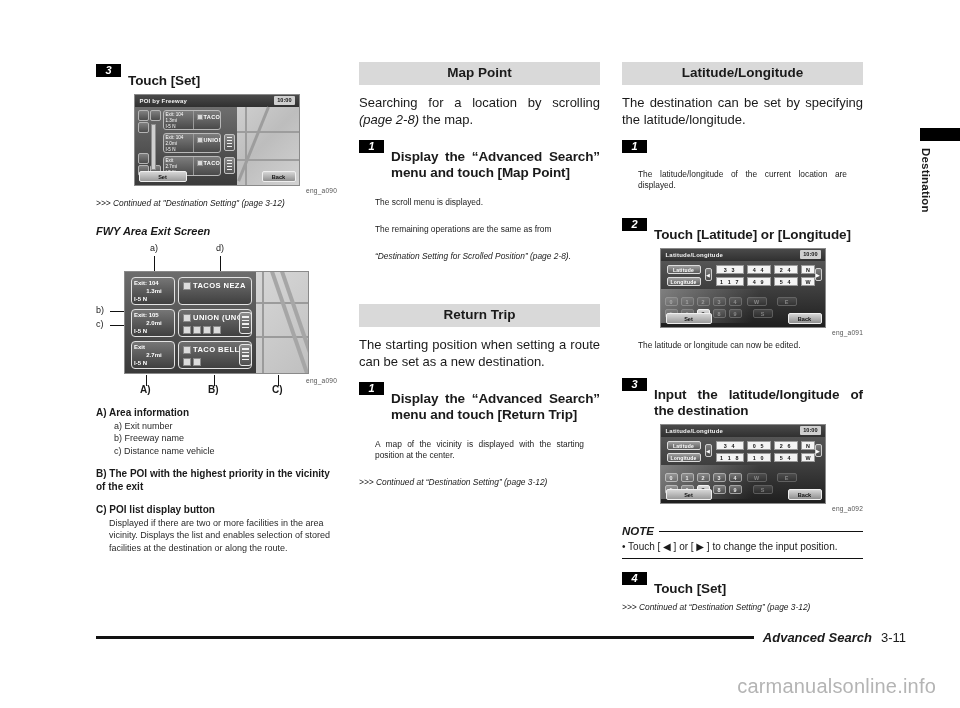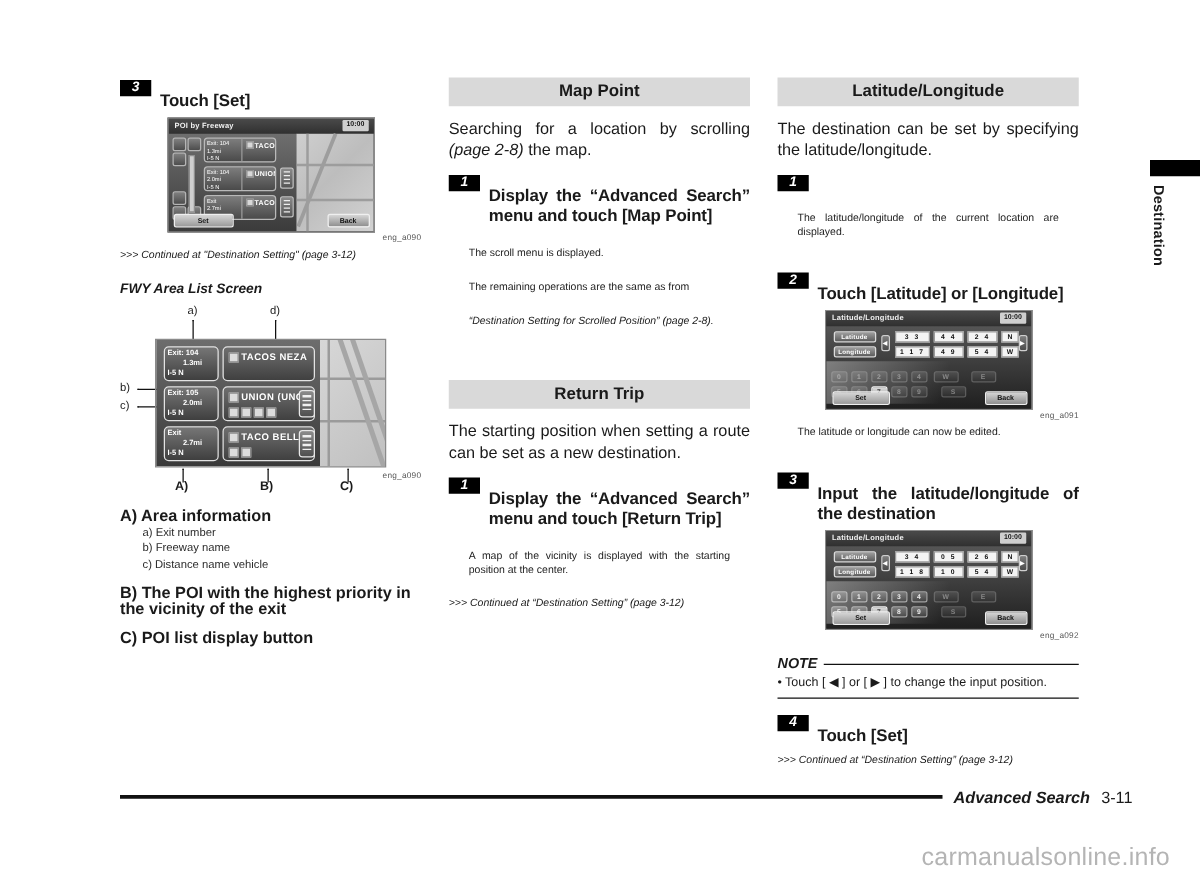--- a/index.html
+++ b/index.html
@@ -440,21 +440,21 @@
   .ll-glare {
     position: absolute;
     left: 0; top: 28px;
     width: 100%; height: 34px;
     background: linear-gradient(105deg, rgba(255,255,255,0.34), rgba(255,255,255,0) 58%);
     pointer-events: none;
   }
 
   
   .def-title {
-    font-size: 13px;
+    font-size: 10px;
     font-weight: bold;
     line-height: 12.5px;
     margin: 0;
   }
   .def-sub {
     font-size: 9px;
     line-height: 12.5px;
     margin: 0 0 0 18px;
     color: #2a2a2a;
   }
@@ -625,21 +625,21 @@
             <div class="set-btn">Set</div>
           </div>
 
           <div class="back-btn">Back</div>
         </div>
         <div class="fig-cap">eng_a090</div>
       </div>
 
       <div class="cont">&gt;&gt;&gt; Continued at "Destination Setting" (page 3-12)</div>
 
-      <div class="sub-head">FWY Area List Screen</div>
+      <div class="sub-head">FWY Area Exit Screen</div>
 
       <div class="figure" style="position:relative;height:150px;">
 
         <div class="lbl" style="left:54px;top:0;">a)</div>
         <div class="lbl" style="left:120px;top:0;">d)</div>
         <div class="tick" style="left:58px;top:13px;height:15px;width:0;"></div>
         <div class="tick" style="left:124px;top:13px;height:15px;width:0;"></div>
 
         <div class="lbl" style="left:0;top:62px;">b)</div>
         <div class="lbl" style="left:0;top:76px;">c)</div>
@@ -726,20 +726,21 @@
           <div class="def-sub">b) Freeway name</div>
           <div class="def-sub">c) Distance name vehicle</div>
         </div>
 
         <div class="def-block">
           <div class="def-title"><span>B)</span> <span>The POI with the highest priority in the vicinity of the exit</span></div>
         </div>
 
         <div class="def-block">
           <div class="def-title"><span>C)</span> <span>POI list display button</span></div>
+          <div class="def-para">Displayed if there are two or more facilities in the area vicinity. Displays the list and enables selection of stored facilities at the destination or along the route.</div>
         </div>
       </div>
     </div>
 
     <div class="col">
 
       <div class="section-bar">Map Point</div>
 
       <p class="body-lg"><span>Searching for a location by scrolling </span><span class="ital">(page 2-8)</span><span> the map.</span></p>
 

